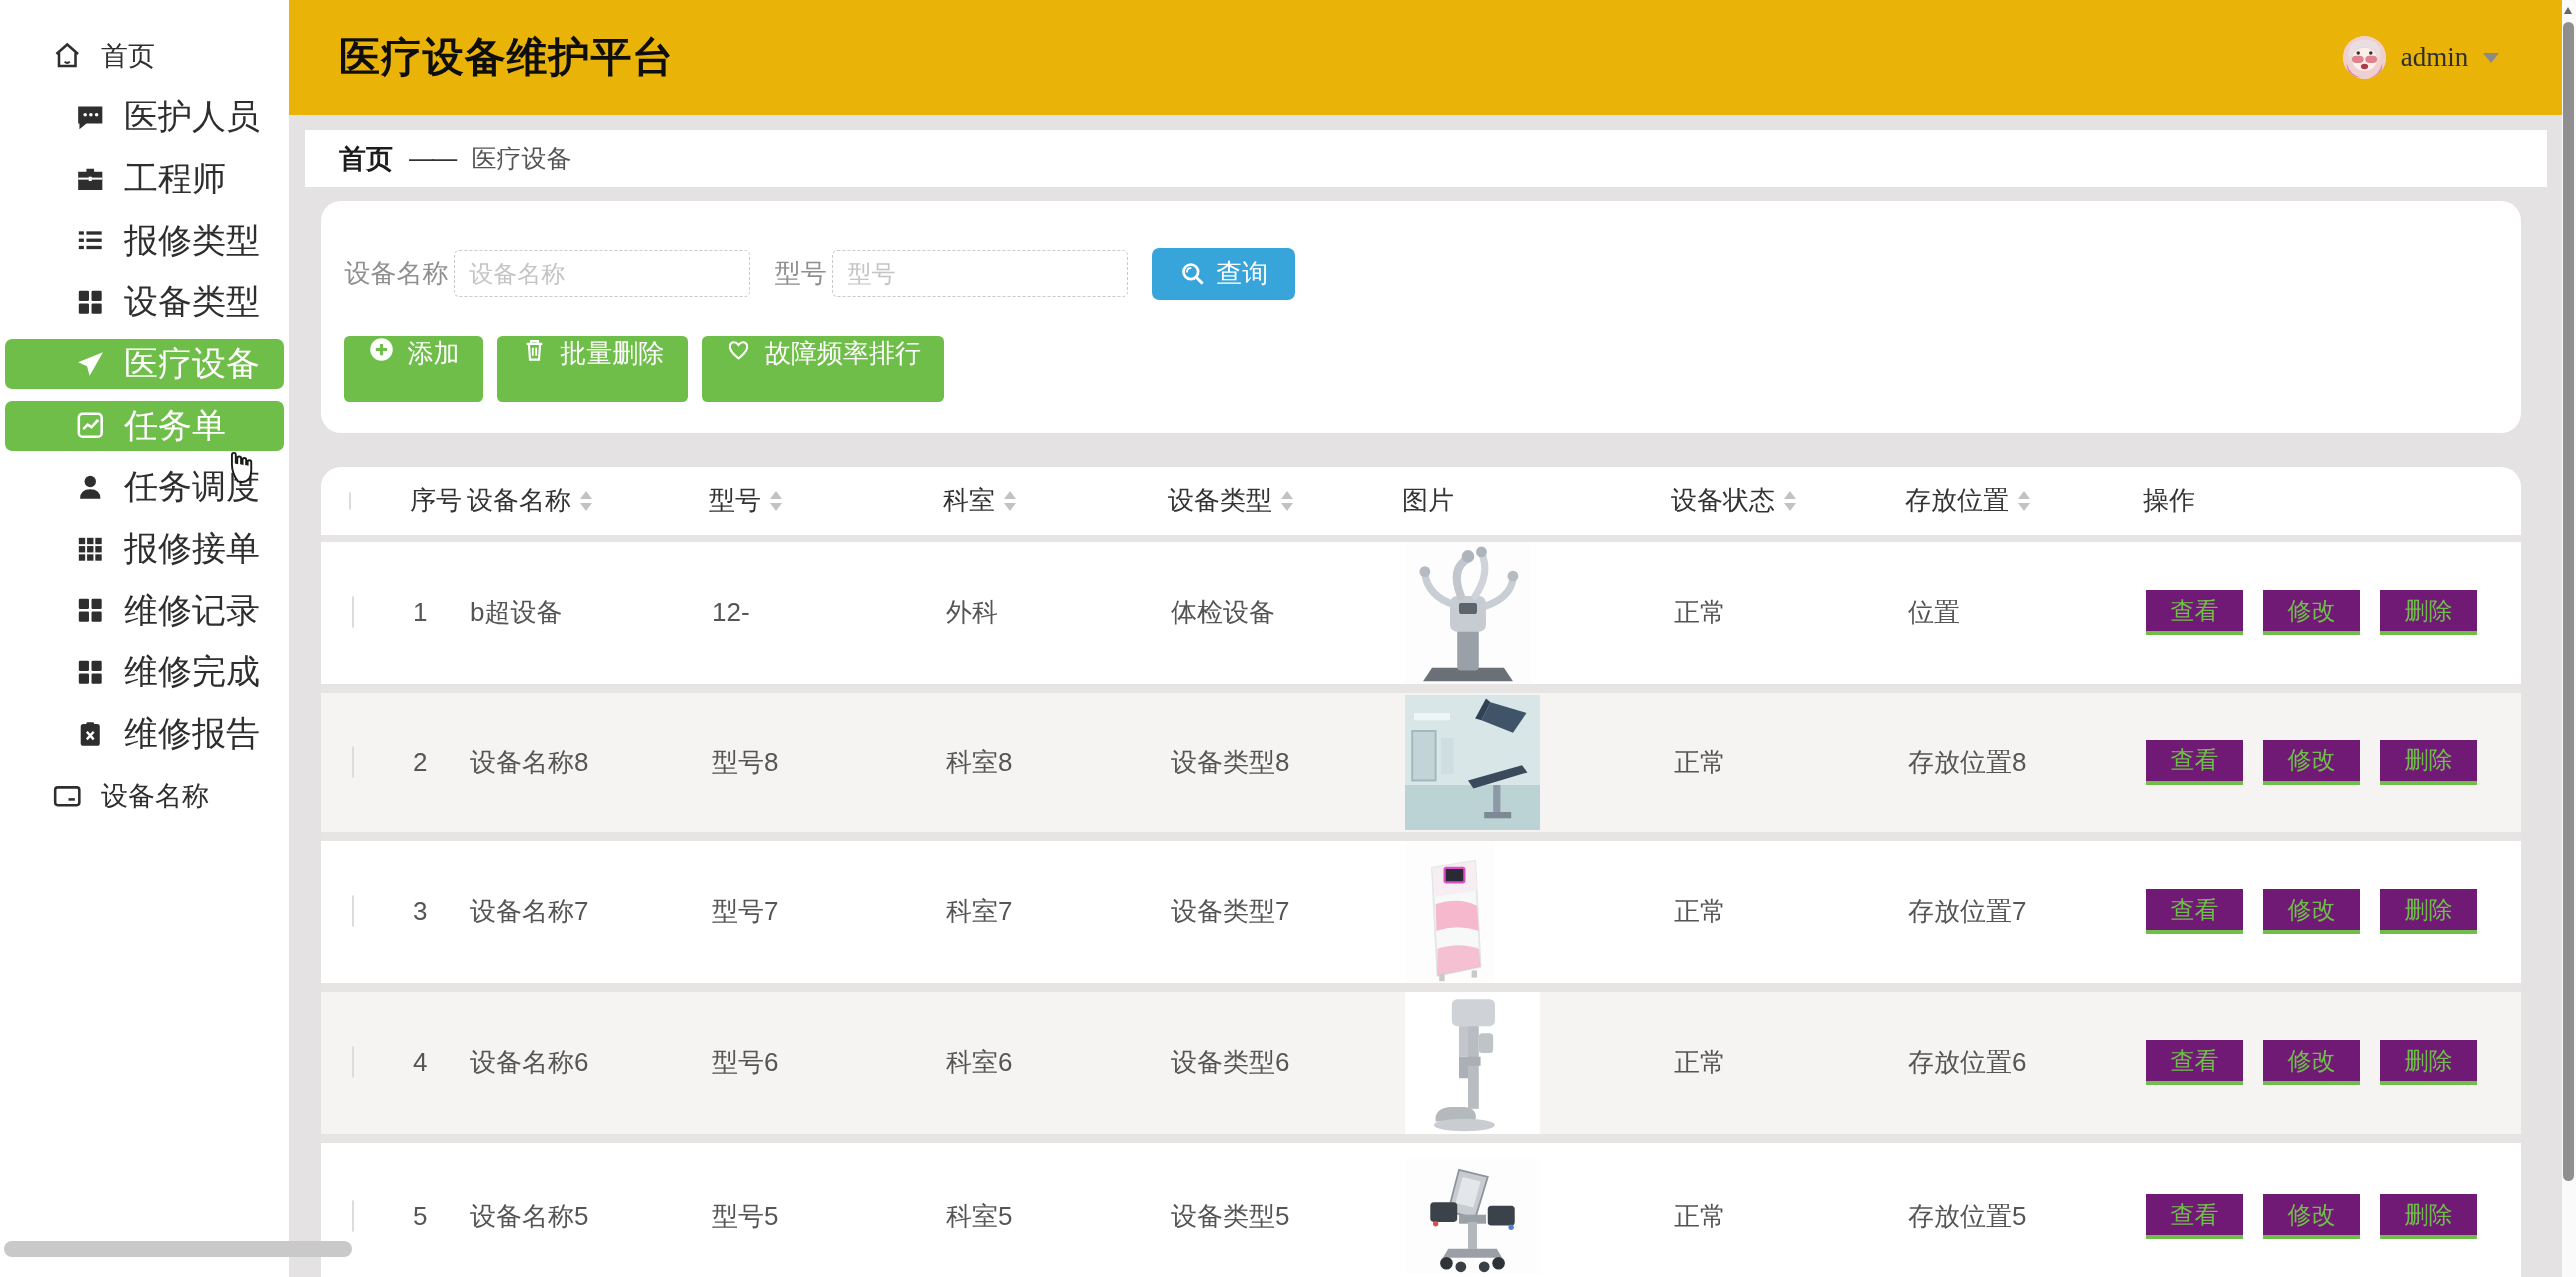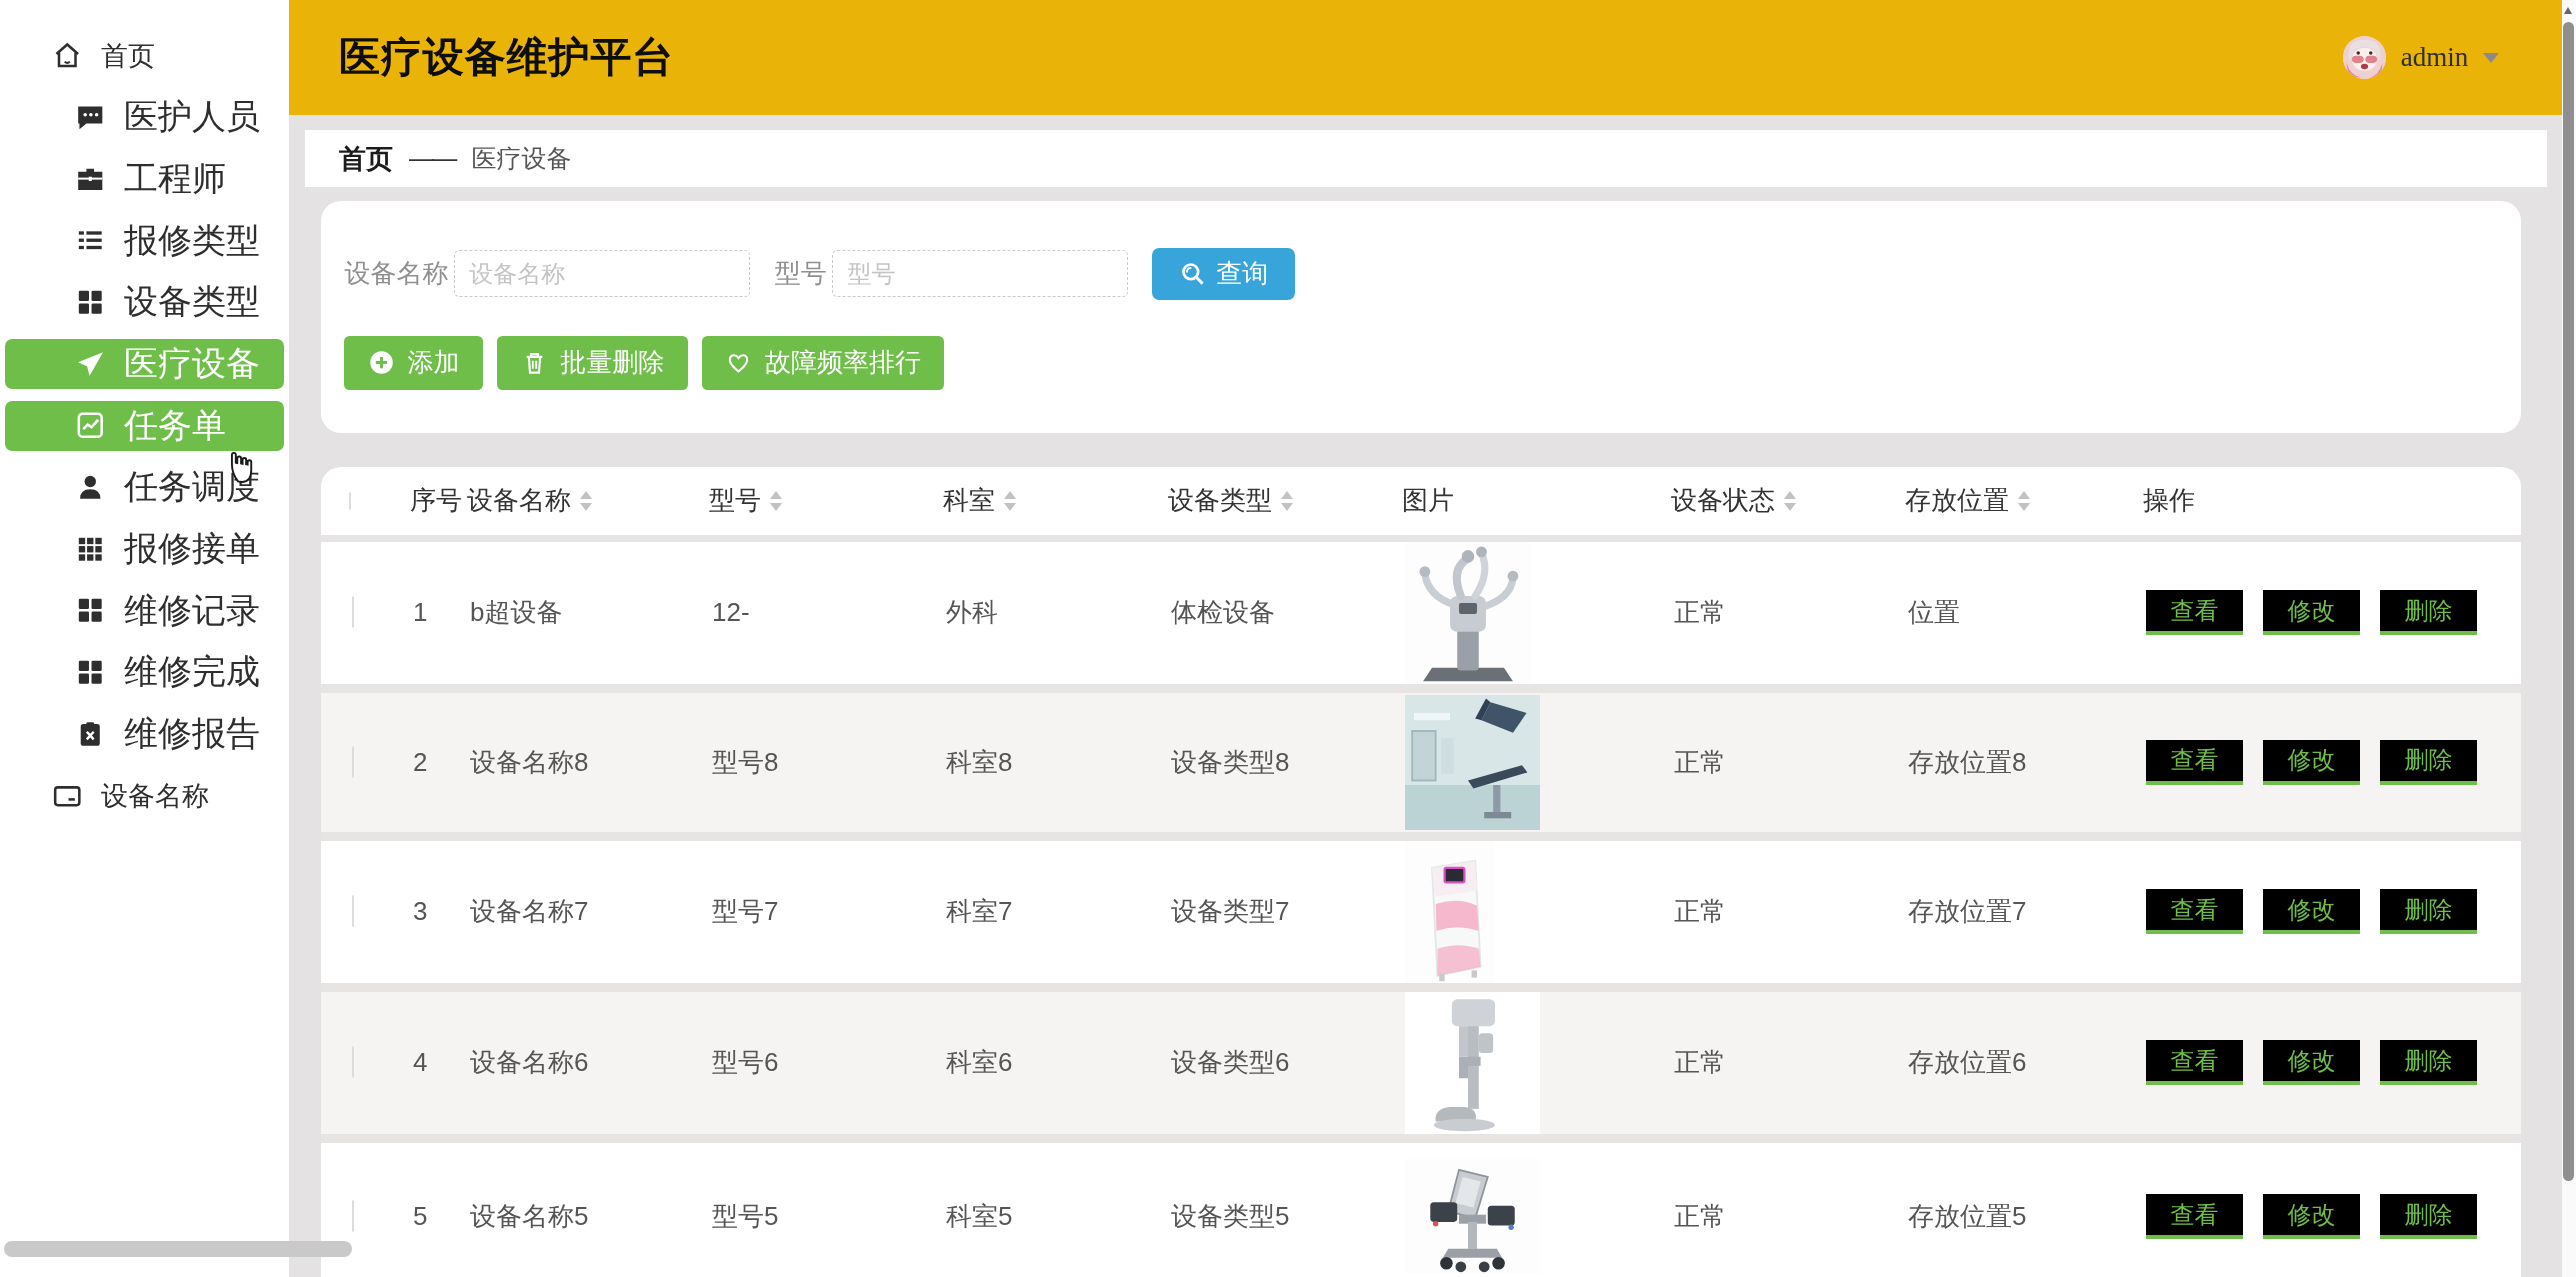--- a/index.html
+++ b/index.html
@@ -45,40 +45,40 @@
   .search-row { display:flex; align-items:center; }
   .f-label { font-size:26px; color:#8f8f8f; margin-right:5.4px; }
   .f-input { width:296px; height:47px; border:1.8px dashed #c9c9c9; border-radius:5.4px; font-size:24px; color:#555;
     padding:0 14.4px; outline:none; background:#fff; font-family:inherit; }
   .f-input::placeholder { color:#c4c4c4; }
   .gap28 { width:25px; }
   .btn-query { margin-left:23.4px; height:52px; padding:0 27px; background:var(--blue); color:#fff; border:none; border-radius:7.2px;
     font-size:26px; display:inline-flex; align-items:center; gap:10.8px; cursor:pointer; font-family:inherit; }
   .btn-query svg { width:27px; height:27px; }
   .toolbar-row { margin-top:36px; display:flex; gap:14.4px; }
-  .btn-green { height:54px; padding:0 23.4px; background:var(--green); color:#fff; border:none; border-radius:5.4px;
-    font-size:26px; display:inline-flex; align-items:center; gap:12.6px; cursor:pointer; font-family:inherit; }
+  .btn-green { height:66px; padding:0 23.4px; background:var(--green); color:#fff; border:none; border-radius:5.4px;
+    font-size:26px; display:inline-flex; gap:12.6px; cursor:pointer; font-family:inherit; }
   .btn-green svg { width:27px; height:27px; }
 
   
   .table-card { background:#fff; border-radius:20px 20px 0 0; margin:34px 41px 0 32px; overflow:hidden; }
   .trow { display:grid; grid-template-columns:61px 57px 242px 234px 225px 234px 269px 234px 238px 1fr;
     align-items:center; padding-left:31px; }
   .thead { height:75px; border-bottom:7.2px solid #e7e4e4;padding-left:28px; }
   .th { font-size:26px; color:#333; display:flex; align-items:center; gap:9px; }
   .sort { display:inline-flex; flex-direction:column; gap:3.6px; cursor:pointer; }
   .sort i { width:0; height:0; border-left:6.3px solid transparent; border-right:6.3px solid transparent; display:block; }
   .sort .up { border-bottom:8px solid #c2c2c2; }
   .sort .dn { border-top:8px solid #c2c2c2; }
   .tbody-row { min-height:148px; border-bottom:9px solid #e7e4e4; font-size:26px; color:#555; }
   .tbody-row:nth-child(even) { background:#f6f4f2; }
   .tbody-row:last-child { border-bottom:none; }
   .cb { width:24px; height:24px; border:1.8px solid #dcdcdc; border-radius:3.6px; background:#fff; cursor:pointer; }
   .img-cell svg { display:block; }
-  .act { display:inline-flex; align-items:center; justify-content:center; width:97px; height:45px; background:#000000;
+  .act { display:inline-flex; align-items:center; justify-content:center; width:97px; height:45px; background:#701a75;
     color:var(--green); font-size:24px; border:none; border-bottom:4.5px solid var(--green); margin-right:20px; cursor:pointer; font-family:Liberation Serif, serif; }
 
   .mouse-cursor { position:absolute; left:226px; top:444px; width:36px; height:41px; z-index:60; pointer-events:none; }
 </style>
 </head>
 <body>
 
 <aside class="sidebar">
   <nav>
       <div class="side-item top">

